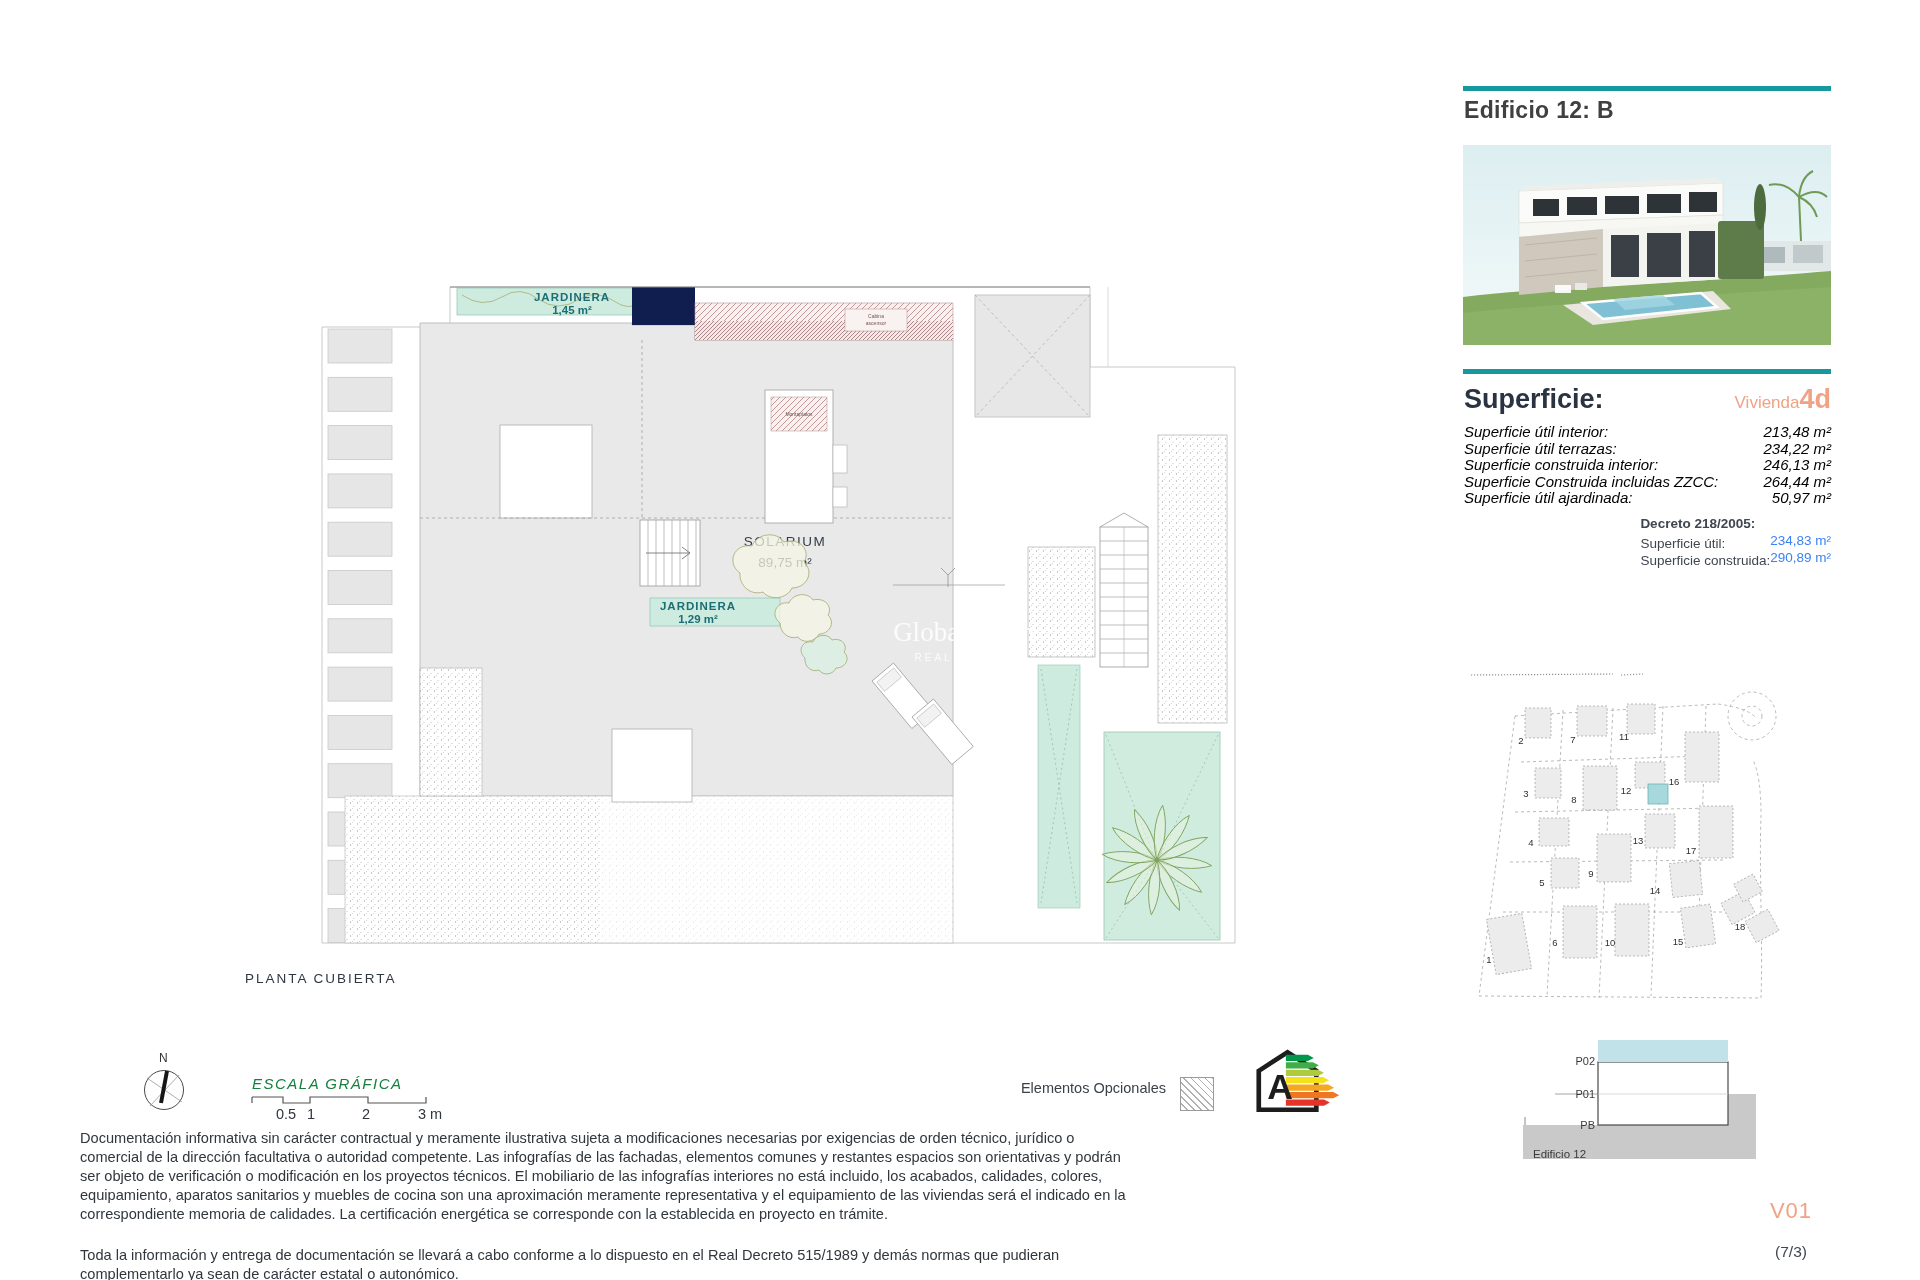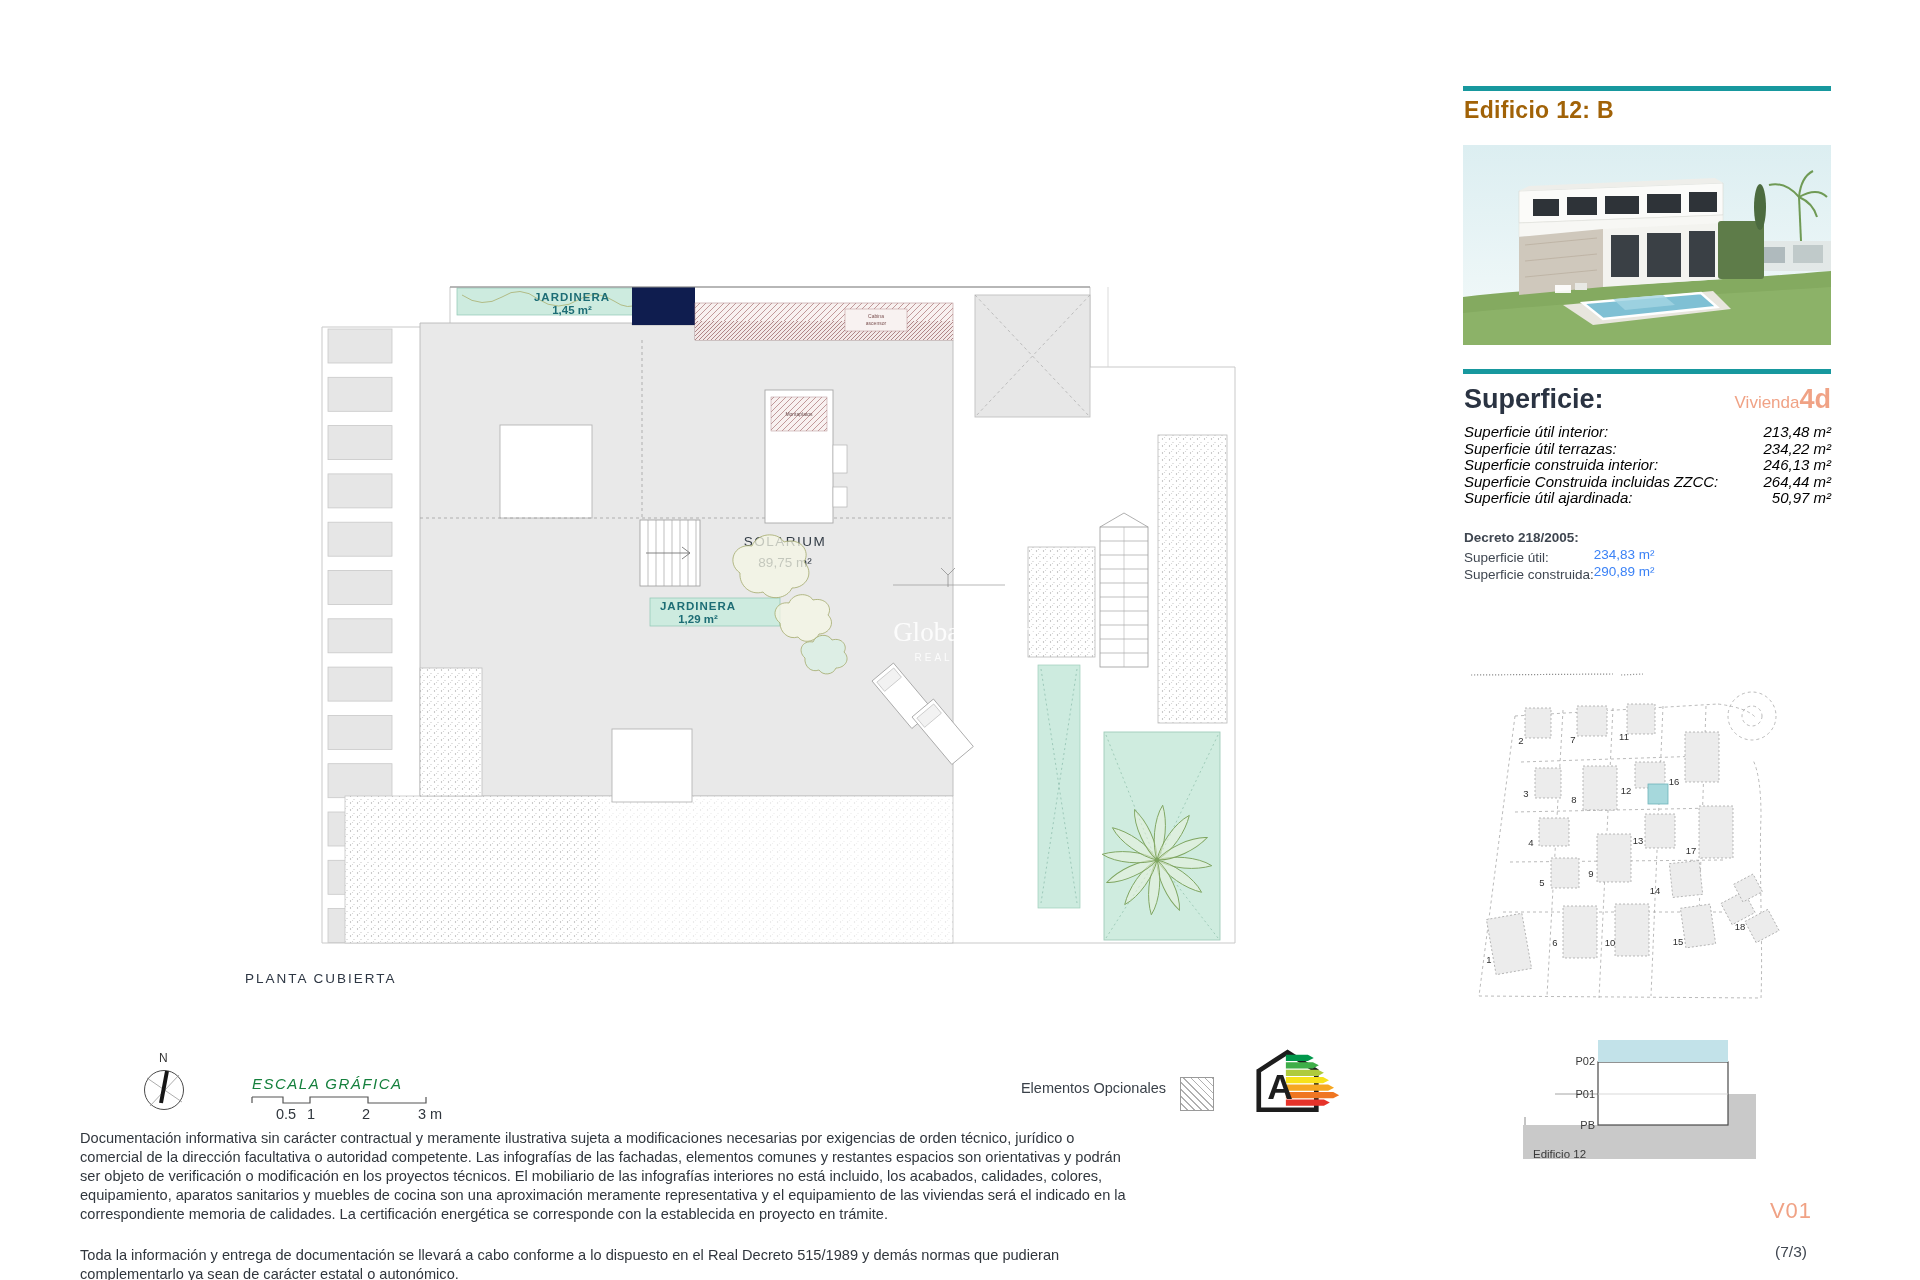--- a/index.html
+++ b/index.html
@@ -2,32 +2,32 @@
 <html style="--accent-teal: #17989e; --accent-salmon: #f0a285; --highlight-navy: #0f1d4f; --plan-teal: #cdebdf;"><head>
 <meta charset="utf-8">
 <style>
   html,body{margin:0;padding:0;background:#ffffff;}
   .page{position:relative;width:1920px;height:1280px;background:#fff;overflow:hidden;
         font-family:"Liberation Sans",sans-serif;color:#3a4149;}
   .abs{position:absolute;}
   svg text{font-family:"Liberation Sans",sans-serif;}
   
   .teal-bar{position:absolute;left:1463px;width:368px;height:5px;background:var(--accent-teal,#17989e);}
-  .panel-title{position:absolute;left:1464px;top:97px;font-size:23px;font-weight:600;color:#a16207;letter-spacing:.3px;}
+  .panel-title{position:absolute;left:1464px;top:97px;font-size:23px;font-weight:600;color:#404040;letter-spacing:.3px;}
   .render{position:absolute;left:1463px;top:145px;width:368px;height:200px;overflow:hidden;}
   .sup-block{position:absolute;left:1464px;top:384px;width:367px;}
   .sup-head{display:flex;justify-content:space-between;align-items:baseline;}
   .sup-title{font-size:27px;font-weight:600;color:#2a3342;}
   .vivienda{color:var(--accent-salmon,#f0a285);white-space:nowrap;}
   .vivienda .pre{font-size:17px;font-weight:400;}
   .vivienda .code{font-size:27px;font-weight:600;}
   .sup-rows{margin-top:9px;}
   .srow{display:flex;justify-content:space-between;font-size:15px;line-height:16.5px;color:#000000;font-style:italic;}
   .srow .v{text-align:left;}
-  .decreto{margin-top:22px;display:flex;justify-content:flex-start;}
+  .decreto{margin-top:8px;display:flex;justify-content:flex-end;}
   .dec-title{font-size:21px;font-weight:600;color:#2a3342;margin-bottom:3px;}
   .dec-labels div{font-size:13.5px;line-height:17px;color:#3f4650;}
   .dec-values{padding-top:17px;text-align:right;}
   .dec-values div{font-size:13.5px;line-height:17px;color:#3b82f6;}
   .v01{position:absolute;left:1735px;top:1198px;width:112px;text-align:center;
        font-size:22px;font-weight:500;letter-spacing:1px;color:var(--accent-salmon,#f0a285);}
   .pagenum{position:absolute;left:1735px;top:1243px;width:112px;text-align:center;font-size:15.5px;color:#3f4650;}
   
   .plan-caption{position:absolute;left:245px;top:971px;font-size:13.5px;letter-spacing:2px;color:#2e3744;}
   .escala-title{position:absolute;left:252px;top:1075px;font-size:15px;letter-spacing:1.5px;color:#15803d;font-style:italic;}

